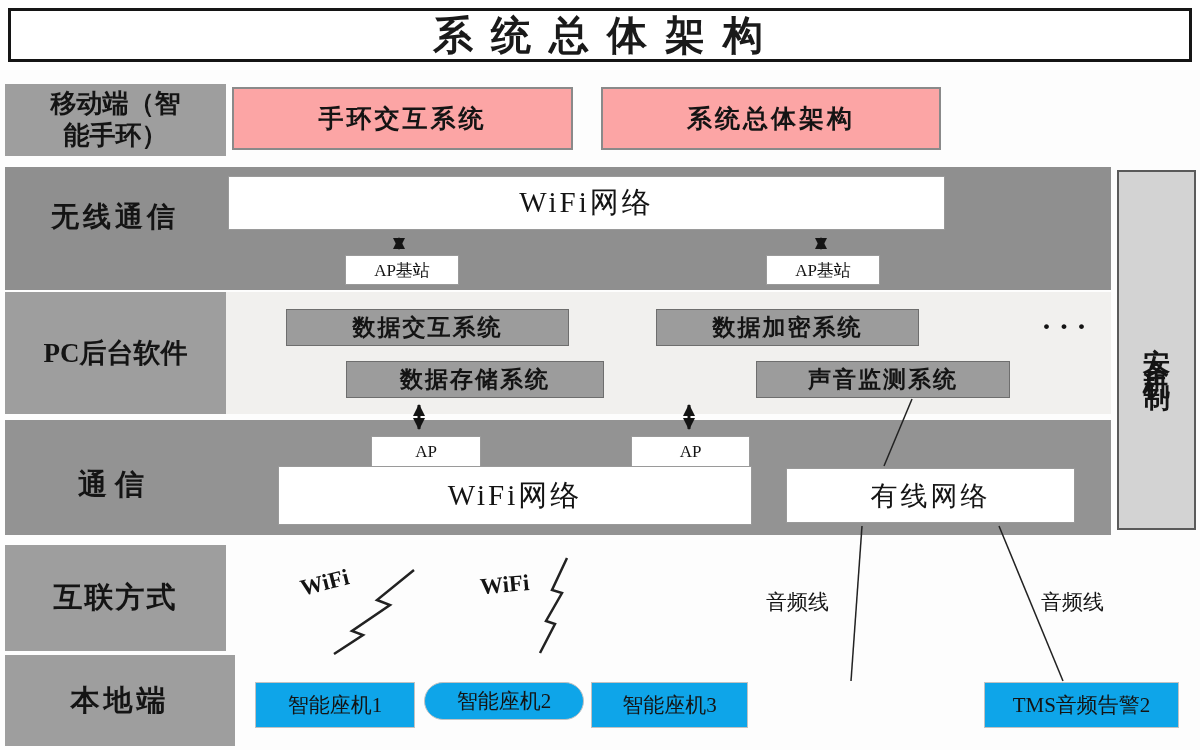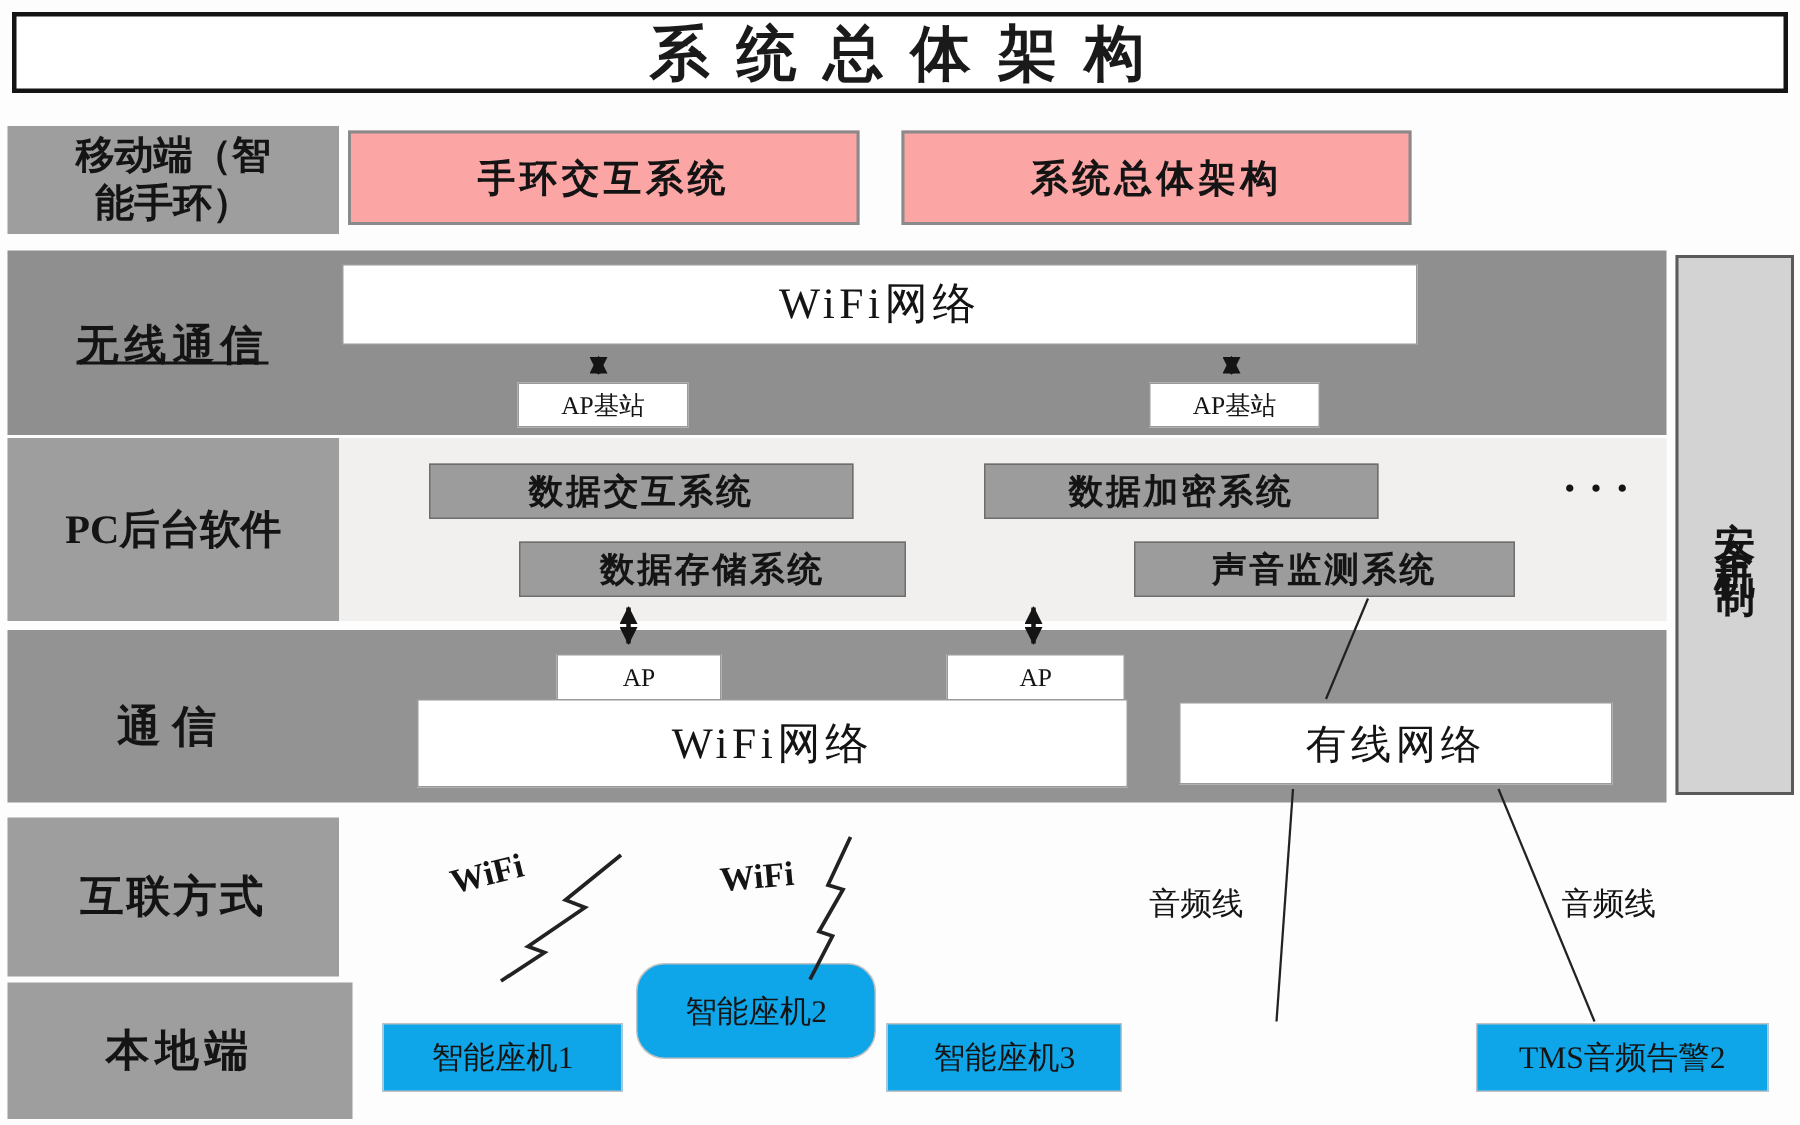--- a/index.html
+++ b/index.html
@@ -70,21 +70,21 @@
 
   <div class="abs title-box center" style="left:8px;top:8px;width:1184px;height:54px;">系统总体架构</div>
 
   <div class="abs label-box center" style="left:5px;top:84px;width:221px;height:72px;font-size:26px;line-height:1.25;">
     <span style="display:inline-block;width:142px;">移动端（智能手环）</span>
   </div>
   <div class="abs gray-box center" style="left:232px;top:87px;width:341px;height:63px;font-size:25px;letter-spacing:3px;">手环交互系统</div>
   <div class="abs gray-box center" style="left:601px;top:87px;width:340px;height:63px;font-size:25px;letter-spacing:3px;">系统总体架构</div>
 
   <div class="abs band" style="left:5px;top:167px;width:1106px;height:123px;"></div>
-  <div class="abs free-label center" style="left:15px;top:210px;width:200px;height:40px;font-size:28px;letter-spacing:4px;text-decoration:underline;">无线通信</div>
+  <div class="abs free-label center" style="left:15px;top:197px;width:200px;height:40px;font-size:28px;letter-spacing:4px;">无线通信</div>
   <div class="abs white-box center" style="left:228px;top:176px;width:717px;height:54px;font-size:29px;letter-spacing:3px;">WiFi网络</div>
   <div class="abs white-box center" style="left:345px;top:255px;width:114px;height:30px;font-size:17px;">AP基站</div>
   <div class="abs white-box center" style="left:766px;top:255px;width:114px;height:30px;font-size:17px;">AP基站</div>
 
   <div class="abs band-light" style="left:5px;top:292px;width:1106px;height:122px;"></div>
   <div class="abs label-box center" style="left:5px;top:292px;width:221px;height:122px;font-size:27px;">PC后台软件</div>
   <div class="abs gray-box2 center" style="left:286px;top:309px;width:283px;height:37px;font-size:23px;letter-spacing:2px;">数据交互系统</div>
   <div class="abs gray-box2 center" style="left:656px;top:309px;width:263px;height:37px;font-size:23px;letter-spacing:2px;">数据加密系统</div>
   <div class="abs gray-box2 center" style="left:346px;top:361px;width:258px;height:37px;font-size:23px;letter-spacing:2px;">数据存储系统</div>
   <div class="abs gray-box2 center" style="left:756px;top:361px;width:254px;height:37px;font-size:23px;letter-spacing:2px;">声音监测系统</div>
@@ -100,21 +100,21 @@
   <div class="abs security-box center" style="left:1117px;top:170px;width:79px;height:360px;">安全机制</div>
 
   <div class="abs label-box center" style="left:5px;top:545px;width:221px;height:106px;font-size:29px;letter-spacing:2px;">互联方式</div>
   <div class="abs free-label" style="left:300px;top:570px;font-size:23px;transform:rotate(-14deg);">WiFi</div>
   <div class="abs free-label" style="left:480px;top:572px;font-size:23px;transform:rotate(-5deg);">WiFi</div>
   <div class="abs free-label" style="left:766px;top:588px;font-size:21px;font-weight:normal;">音频线</div>
   <div class="abs free-label" style="left:1041px;top:588px;font-size:21px;font-weight:normal;">音频线</div>
 
   <div class="abs label-box center" style="left:5px;top:655px;width:230px;height:91px;font-size:29px;letter-spacing:4px;">本地端</div>
   <div class="abs local-box center" style="left:255px;top:682px;width:160px;height:46px;">智能座机1</div>
-  <div class="abs local-box center" style="left:424px;top:642px;width:160px;height:64px;border-radius:19px;">智能座机2</div>
+  <div class="abs local-box center" style="left:424px;top:682px;width:160px;height:38px;border-radius:19px;">智能座机2</div>
   <div class="abs local-box center" style="left:591px;top:682px;width:157px;height:46px;">智能座机3</div>
   <div class="abs local-box center" style="left:984px;top:682px;width:195px;height:46px;">TMS音频告警2</div>
 
   <svg class="overlay" width="1200" height="750" viewBox="0 0 1200 750">
     <defs>
       <marker id="arr" markerUnits="userSpaceOnUse" markerWidth="12" markerHeight="12" refX="11" refY="6" orient="auto-start-reverse">
         <path d="M0,0 L12,6 L0,12 z" fill="#141414"></path>
       </marker>
     </defs>
 

